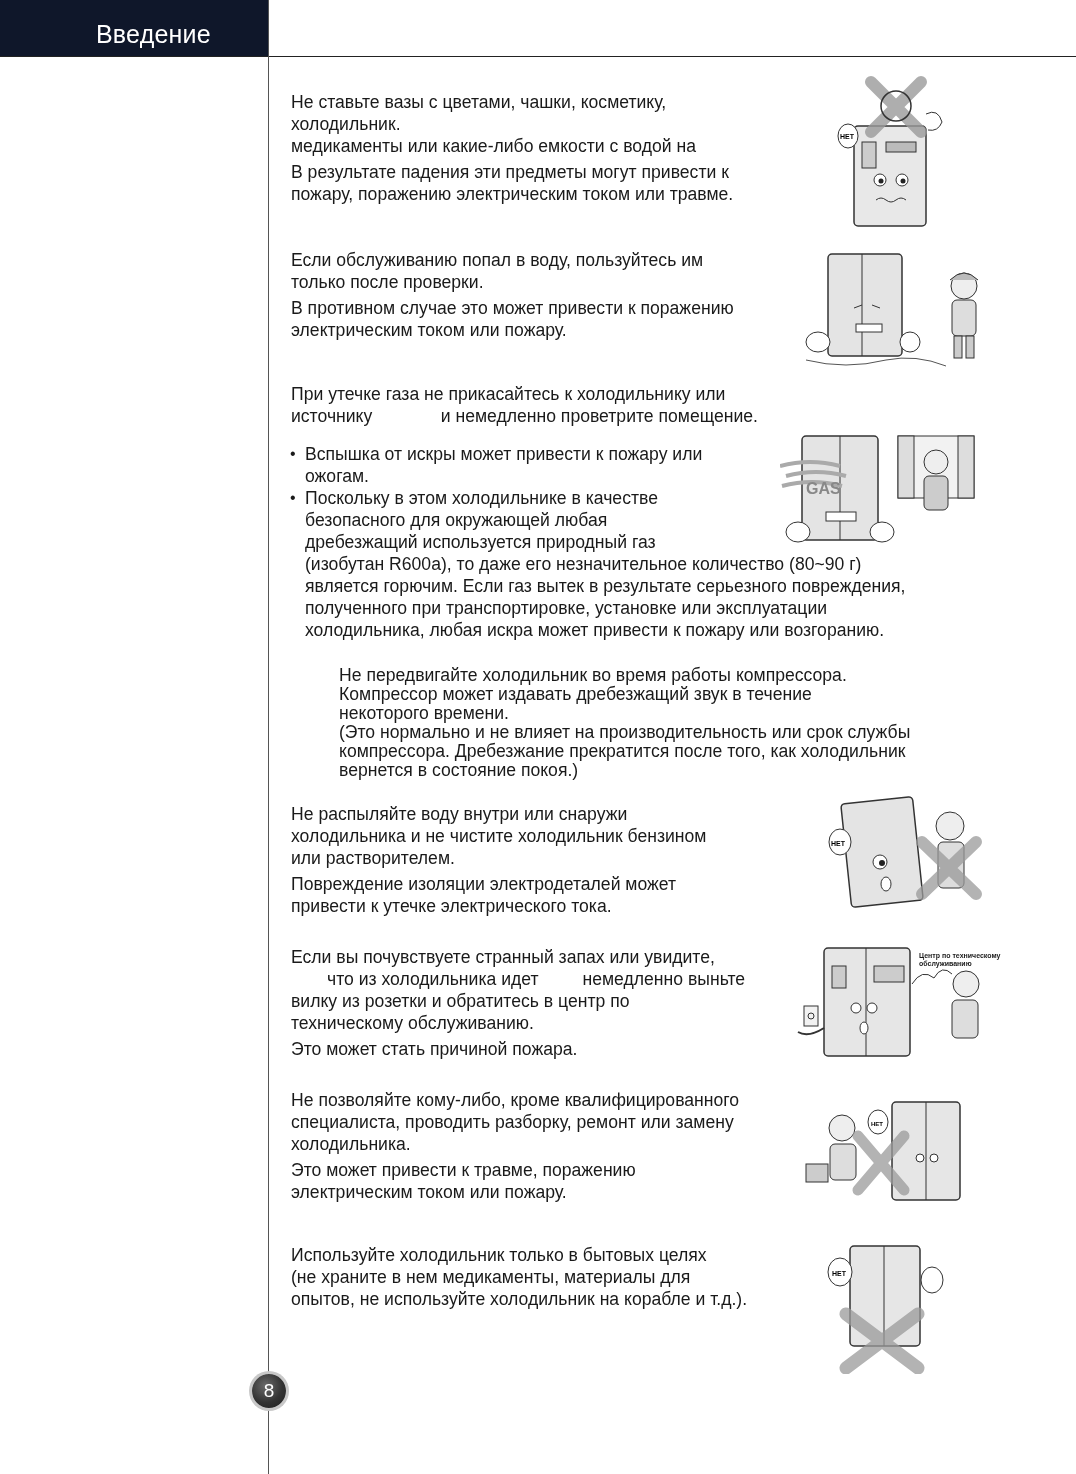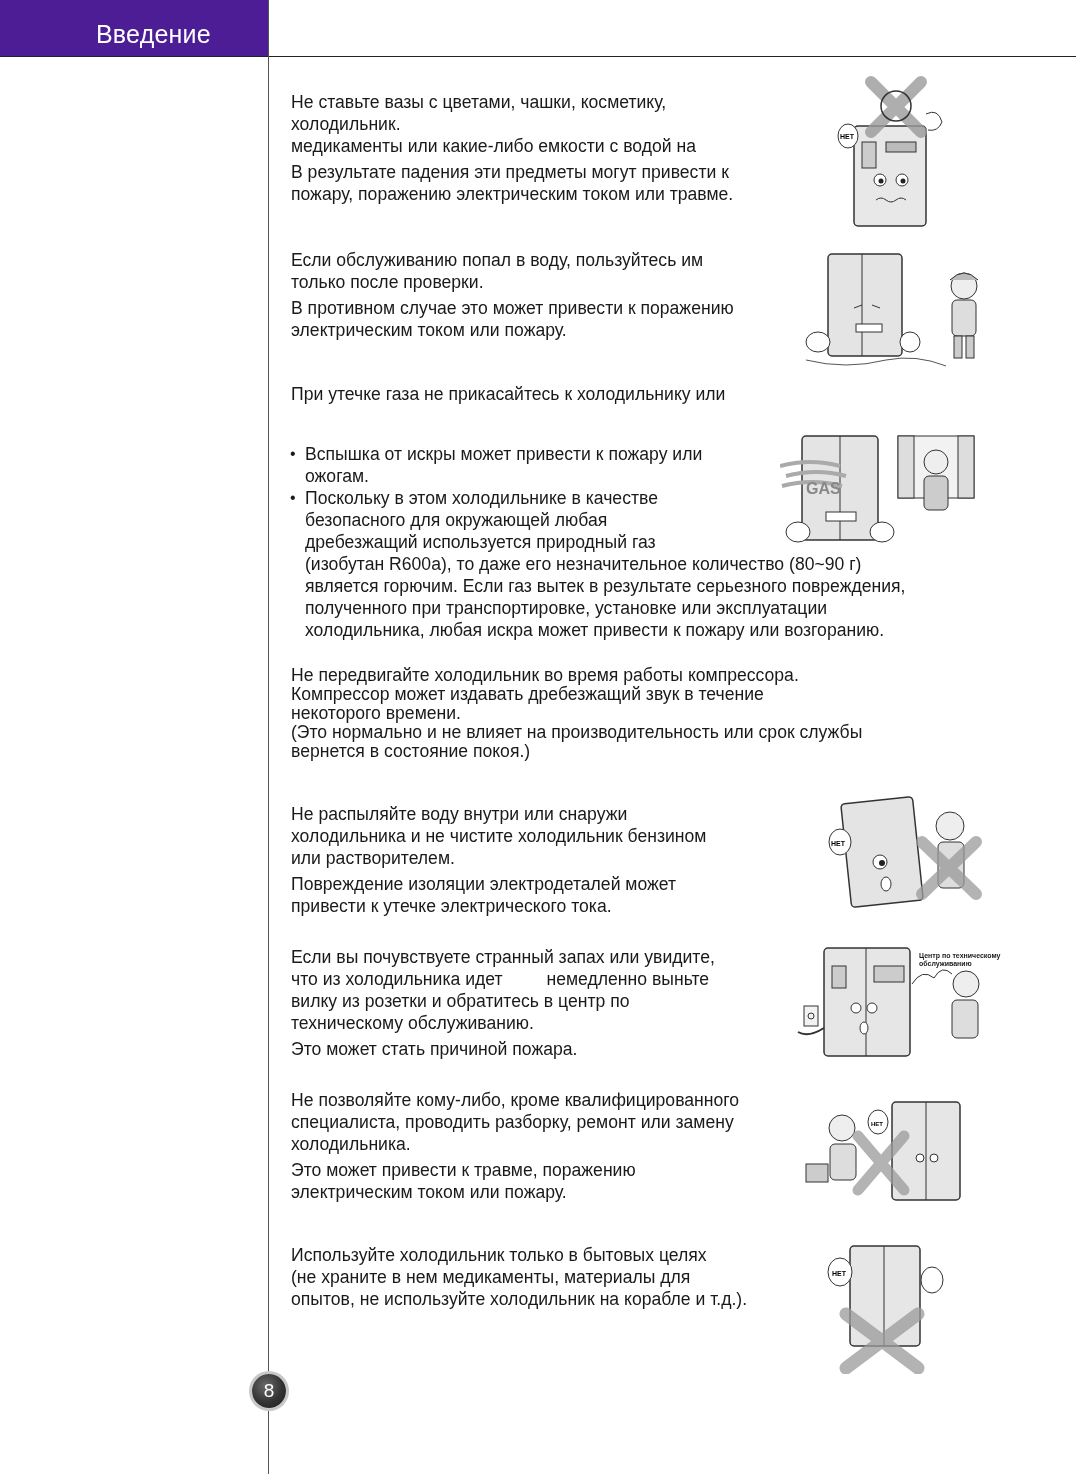--- a/index.html
+++ b/index.html
@@ -1,26 +1,26 @@
 <!DOCTYPE html>
 <html><head>
 <meta charset="utf-8">
 <style>
   html, body { margin:0; padding:0; background:#ffffff; }
   body { width:1076px; height:1474px; position:relative; overflow:hidden;
          font-family:"Liberation Sans", sans-serif; color:#1a1a1a; }
-  .header-tab { position:absolute; left:0; top:0; width:268px; height:56px; background:#4c1d95;
+  .header-tab { position:absolute; left:0; top:0; width:268px; height:56px; background:#0f172a;
          border-right:1px solid #555; }
   .header-title { position:absolute; left:96px; top:20px; font-size:25px; color:#ffffff; letter-spacing:0.2px; }
   .header-line { position:absolute; left:0; top:56px; width:1076px; height:1px; background:#222; }
   .vline { position:absolute; left:268px; top:0; width:1px; height:1474px; background:#555; }
   .block { position:absolute; left:291px; font-size:17.6px; line-height:22px; }
   .block p { margin:0; }
   .block .gap { margin-top:4px; }
-  .tight { line-height:19px; font-size:17.6px; }
+  .tight { line-height:19px; font-size:17.6px;margin-left:48px; }
   .bullet { position:relative; padding-left:14px; }
   .bullet::before { content:"•"; position:absolute; left:-1px; top:0; font-size:16px; }
   .illus { position:absolute; }
   .page-num { position:absolute; left:252px; top:1374px; width:34px; height:34px; border-radius:50%;
          background: radial-gradient(circle at 40% 35%, #6a6a6a 0%, #333 55%, #1e1e1e 100%);
          box-shadow: 0 0 0 3px #c8c8c8; color:#fff; font-size:19px; text-align:center; line-height:34px; }
 </style>
 </head>
 <body>
 
@@ -69,20 +69,21 @@
   <path d="M2 112 q40 10 80 0 q30 -6 60 6" fill="none" stroke="#555"></path>
   <circle cx="160" cy="38" r="13" fill="#eee" stroke="#333"></circle>
   <path d="M146 32 q14 -14 28 0" fill="#bbb" stroke="#333"></path>
   <rect x="148" y="52" width="24" height="36" rx="5" fill="#ddd" stroke="#333"></rect>
   <rect x="150" y="88" width="8" height="22" fill="#ccc" stroke="#333"></rect>
   <rect x="162" y="88" width="8" height="22" fill="#ccc" stroke="#333"></rect>
 </svg>
 
 <div class="block" style="top:383px;">
   <p>При утечке газа не прикасайтесь к холодильнику или</p>
+  <p style="white-space:pre;">источнику              и немедленно проветрите помещение.</p>
 </div>
 <div class="block" style="top:443px;">
   <div class="bullet">
     <p>Вспышка от искры может привести к пожару или</p>
     <p>ожогам.</p>
   </div>
   <div class="bullet" style="">
     <p>Поскольку в этом холодильнике в качестве</p>
     <p>безопасного для окружающей любая</p>
     <p>дребезжащий используется природный газ</p>
@@ -105,20 +106,21 @@
   <rect x="178" y="8" width="16" height="62" fill="#ddd" stroke="#333"></rect>
   <circle cx="156" cy="34" r="12" fill="#eee" stroke="#333"></circle>
   <rect x="144" y="48" width="24" height="34" rx="5" fill="#ccc" stroke="#333"></rect>
 </svg>
 
 <div class="block tight" style="top:666px;">
   <p>Не передвигайте холодильник во время работы компрессора.</p>
   <p>Компрессор может издавать дребезжащий звук в течение</p>
   <p>некоторого времени.</p>
   <p>(Это нормально и не влияет на производительность или срок службы</p>
+  <p>компрессора. Дребезжание прекратится после того, как холодильник</p>
   <p>вернется в состояние покоя.)</p>
 </div>
 
 <div class="block" style="top:803px;">
   <p>Не распыляйте воду внутри или снаружи</p>
   <p>холодильника и не чистите холодильник бензином</p>
   <p>или растворителем.</p>
   <p class="gap">Повреждение изоляции электродеталей может</p>
   <p>привести к утечке электрического тока.</p>
 </div>
@@ -129,21 +131,21 @@
   <circle cx="54" cy="72" r="7" fill="#fff" stroke="#333"></circle>
     <circle cx="56" cy="73" r="3" fill="#222"></circle>
   <ellipse cx="60" cy="94" rx="5" ry="7" fill="#fff" stroke="#333"></ellipse>
   <circle cx="124" cy="36" r="14" fill="#eee" stroke="#333"></circle>
   <rect x="112" y="52" width="26" height="46" rx="5" fill="#ddd" stroke="#333"></rect>
   <path d="M96 52 L150 104 M150 52 L96 104" stroke="#9a9a9a" stroke-width="12" stroke-linecap="round" opacity="0.75"></path>
 </svg>
 
 <div class="block" style="top:946px;">
   <p>Если вы почувствуете странный запах или увидите,</p>
-  <p style="white-space:pre;">что из холодильника идет         немедленно выньте</p>
+  <p style="white-space:pre;margin-left:36px;">что из холодильника идет         немедленно выньте</p>
   <p>вилку из розетки и обратитесь в центр по</p>
   <p>техническому обслуживанию.</p>
   <p class="gap">Это может стать причиной пожара.</p>
 </div>
 <svg class="illus" style="left:776px;top:944px;" width="244" height="116" viewBox="0 0 244 116">
   <rect x="48" y="4" width="86" height="108" rx="4" fill="#e6e6e6" stroke="#333" stroke-width="1.5"></rect>
   <line x1="90" y1="4" x2="90" y2="112" stroke="#333"></line>
   <rect x="56" y="22" width="14" height="22" fill="#ccc" stroke="#333"></rect>
   <rect x="98" y="22" width="30" height="16" fill="#ccc" stroke="#333"></rect>
   <circle cx="80" cy="64" r="5" fill="#fff" stroke="#333"></circle>

